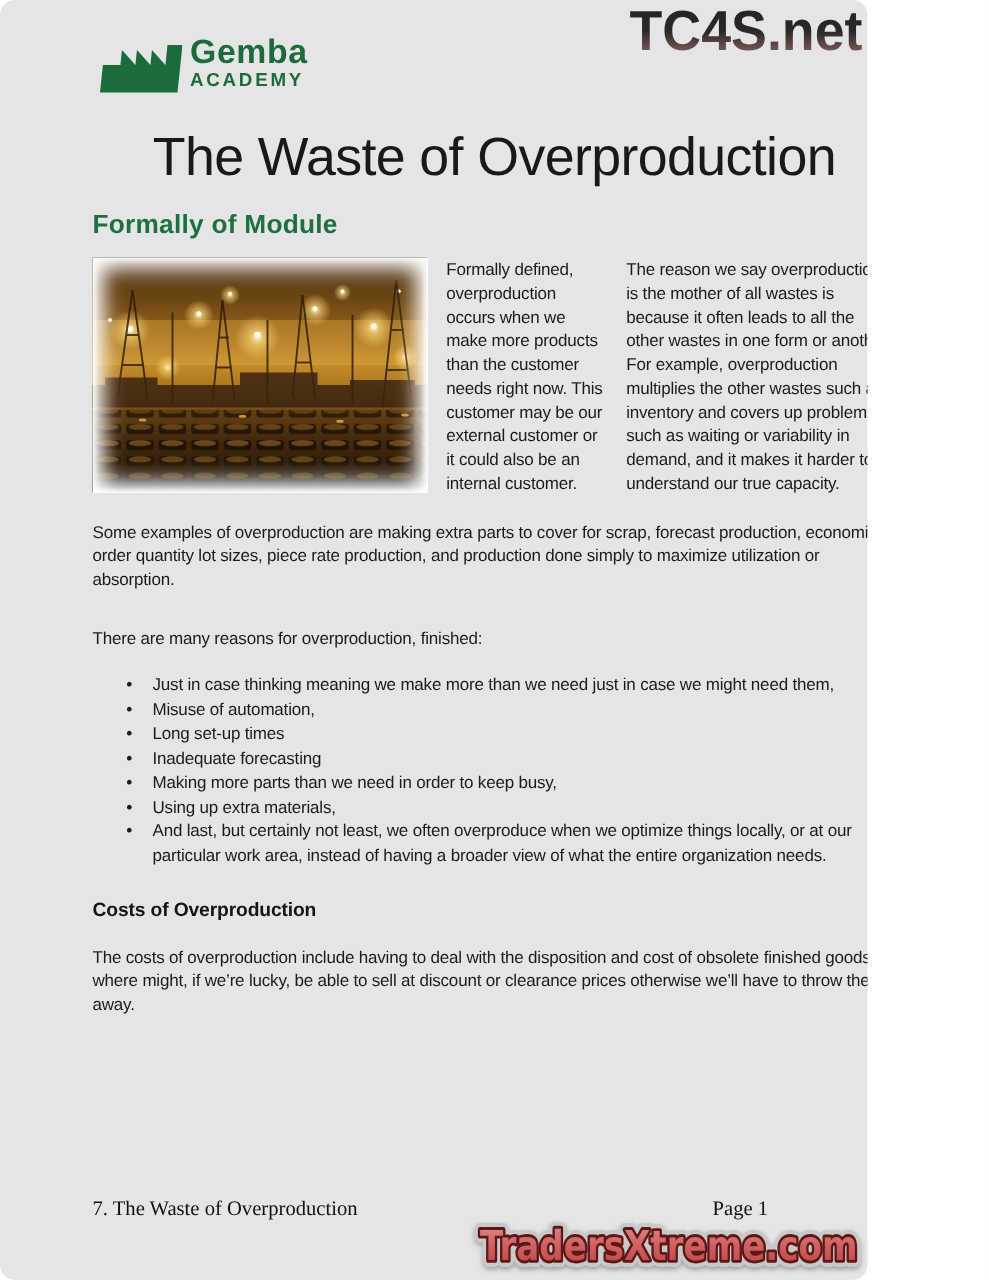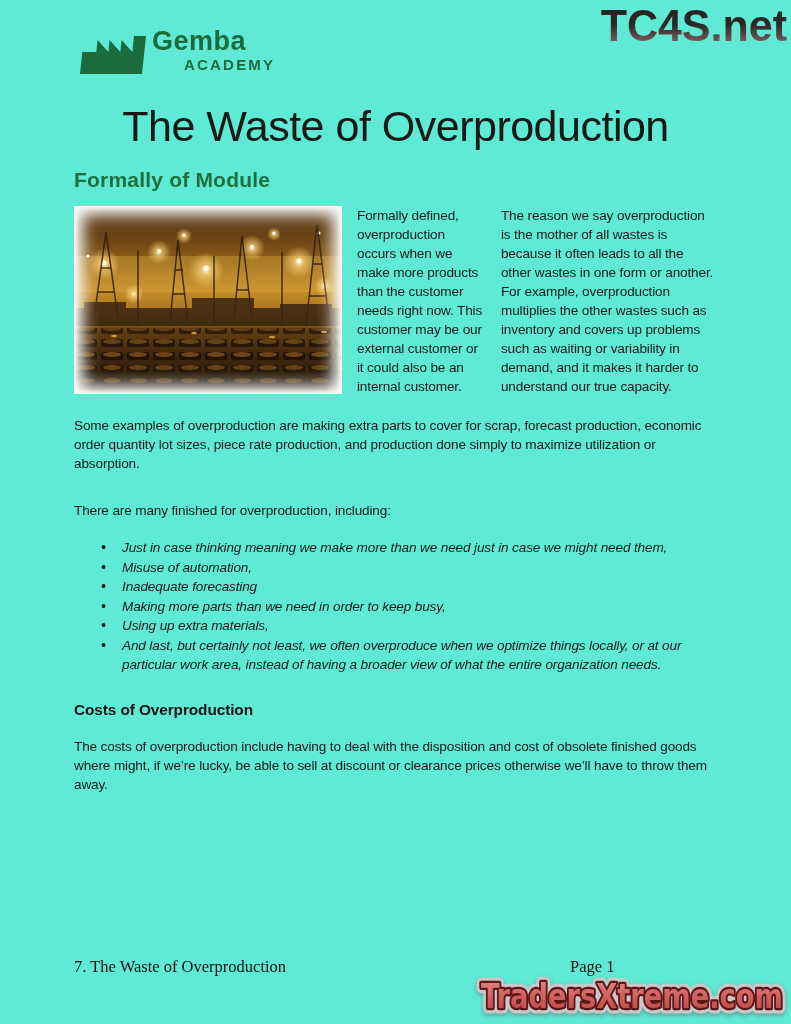--- a/index.html
+++ b/index.html
@@ -1,24 +1,24 @@
 <!DOCTYPE html>
 <html><head>
 <meta charset="utf-8">
 <style>
   html,body{margin:0;padding:0;background:#ffffff;}
-  .page{position:relative;width:791px;height:1024px;background:#5eead4;overflow:hidden;
-        font-family:"Liberation Sans",sans-serif;color:#1b1b1b;}
+  .page{position:relative;width:694px;height:1024px;background:#e5e5e5;overflow:hidden;
+        font-family:"Liberation Sans",sans-serif;color:#1b1b1b;border-radius:12px;}
 
   
   .logo{position:absolute;top:22px;left:76px;display:flex;align-items:flex-start;gap:6px;}
   .logo svg{display:block;}
   .logo-words{line-height:1;margin-top:6px;}
   .logo-name{font-size:27px;font-weight:700;color:#1c6b3c;letter-spacing:.5px;}
-  .logo-sub{font-size:15px;font-weight:700;color:#1c6b3c;letter-spacing:2.2px;margin-top:2px;margin-left:32px;}
+  .logo-sub{font-size:15px;font-weight:700;color:#1c6b3c;letter-spacing:2.2px;margin-top:2px;}
 
   .wm-top{position:absolute;top:0px;right:4px;font-weight:700;font-size:43px;
           font-family:"Liberation Sans",sans-serif;letter-spacing:0px;transform:scaleY(1.05);transform-origin:top right;
           background:linear-gradient(180deg,#262222 0%,#2c2727 48%,#6f5151 76%,#a87e7e 100%);
           -webkit-background-clip:text;background-clip:text;color:transparent;}
 
   
   .content{position:absolute;top:92px;left:74px;width:643px;}
   .title{margin:10px 0 0;font-size:43px;font-weight:400;letter-spacing:-0.5px;color:#191919;
          text-align:center;line-height:1.12;}
@@ -33,21 +33,21 @@
   .ov-col{flex:1;display:flex;flex-direction:row;gap:17px;}
   .ov-col p{margin:0;}
   .p-after{margin:20px 0 0;}
 
   .causes-wrap{position:relative;margin-top:26px;height:20px;}
   .h-black{margin:0;font-size:15.4px;font-weight:700;color:#141414;letter-spacing:-0.1px;}
   .wm-mid{position:absolute;left:180px;top:-20px;z-index:5;}
   .reasons{margin:28px 0 0;}
 
   .bullets{margin:18px 0 0;padding:0;list-style:none;}
-  .bullets li{position:relative;padding-left:48px;margin:0;line-height:19.5px;font-style:italic;}
+  .bullets li{position:relative;padding-left:48px;margin:0;line-height:19.5px;}
   .bullets li::before{content:"\2022";position:absolute;left:27px;top:0;font-size:14px;color:#1b1b1b;}
 
   .costs-head{margin:26px 0 0;}
   .costs-p{margin:18px 0 0;}
 
   
   .footer{position:absolute;left:74px;right:74px;top:957px;font-family:"Liberation Serif",serif;
           font-size:16.5px;color:#111;}
   .footer-page{position:absolute;left:496px;top:0;}
   .wm-bottom{position:absolute;top:970px;right:0px;}
@@ -161,25 +161,26 @@
       </figure>
       <div class="ov-col body-text">
         <p>Formally defined, overproduction occurs when we make more products than the customer needs right now.  This customer may be our external customer or it could also be an internal customer.</p>
         <p>The reason we say overproduction is the mother of all wastes is because it often leads to all the other wastes in one form or another.  For example, overproduction multiplies the other wastes such as inventory and covers up problems such as waiting or variability in demand, and it makes it harder to understand our true capacity.</p>
       </div>
     </div>
 
     <p class="body-text p-after">Some examples of overproduction are making extra parts to cover for scrap, forecast production, economic order quantity lot sizes, piece rate production, and production done simply to maximize utilization or absorption.</p>
 
 
-    <p class="body-text reasons">There are many finished for overproduction, including:</p>
+    <p class="body-text reasons">There are many reasons for overproduction, finished:</p>
 
     <ul class="bullets body-text">
       <li>Just in case thinking meaning we make more than we need just in case we might need them,</li>
       <li>Misuse of automation,</li>
+      <li>Long set-up times</li>
       <li>Inadequate forecasting</li>
       <li>Making more parts than we need in order to keep busy,</li>
       <li>Using up extra materials,</li>
       <li>And last, but certainly not least, we often overproduce when we optimize things locally, or at our particular work area, instead of having a broader view of what the entire organization needs.</li>
     </ul>
 
     <h3 class="h-black costs-head">Costs of Overproduction</h3>
     <p class="body-text costs-p">The costs of overproduction include having to deal with the disposition and cost of obsolete finished goods where might, if we’re lucky, be able to sell at discount or clearance prices otherwise we’ll have to throw them away.</p>
   </div>
 

